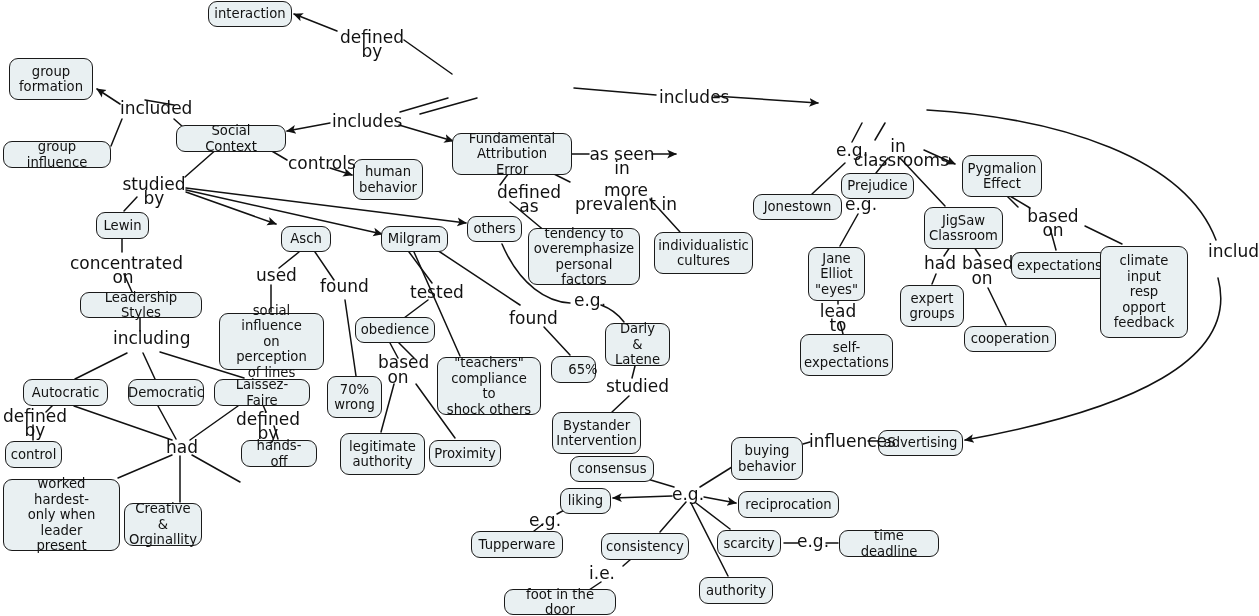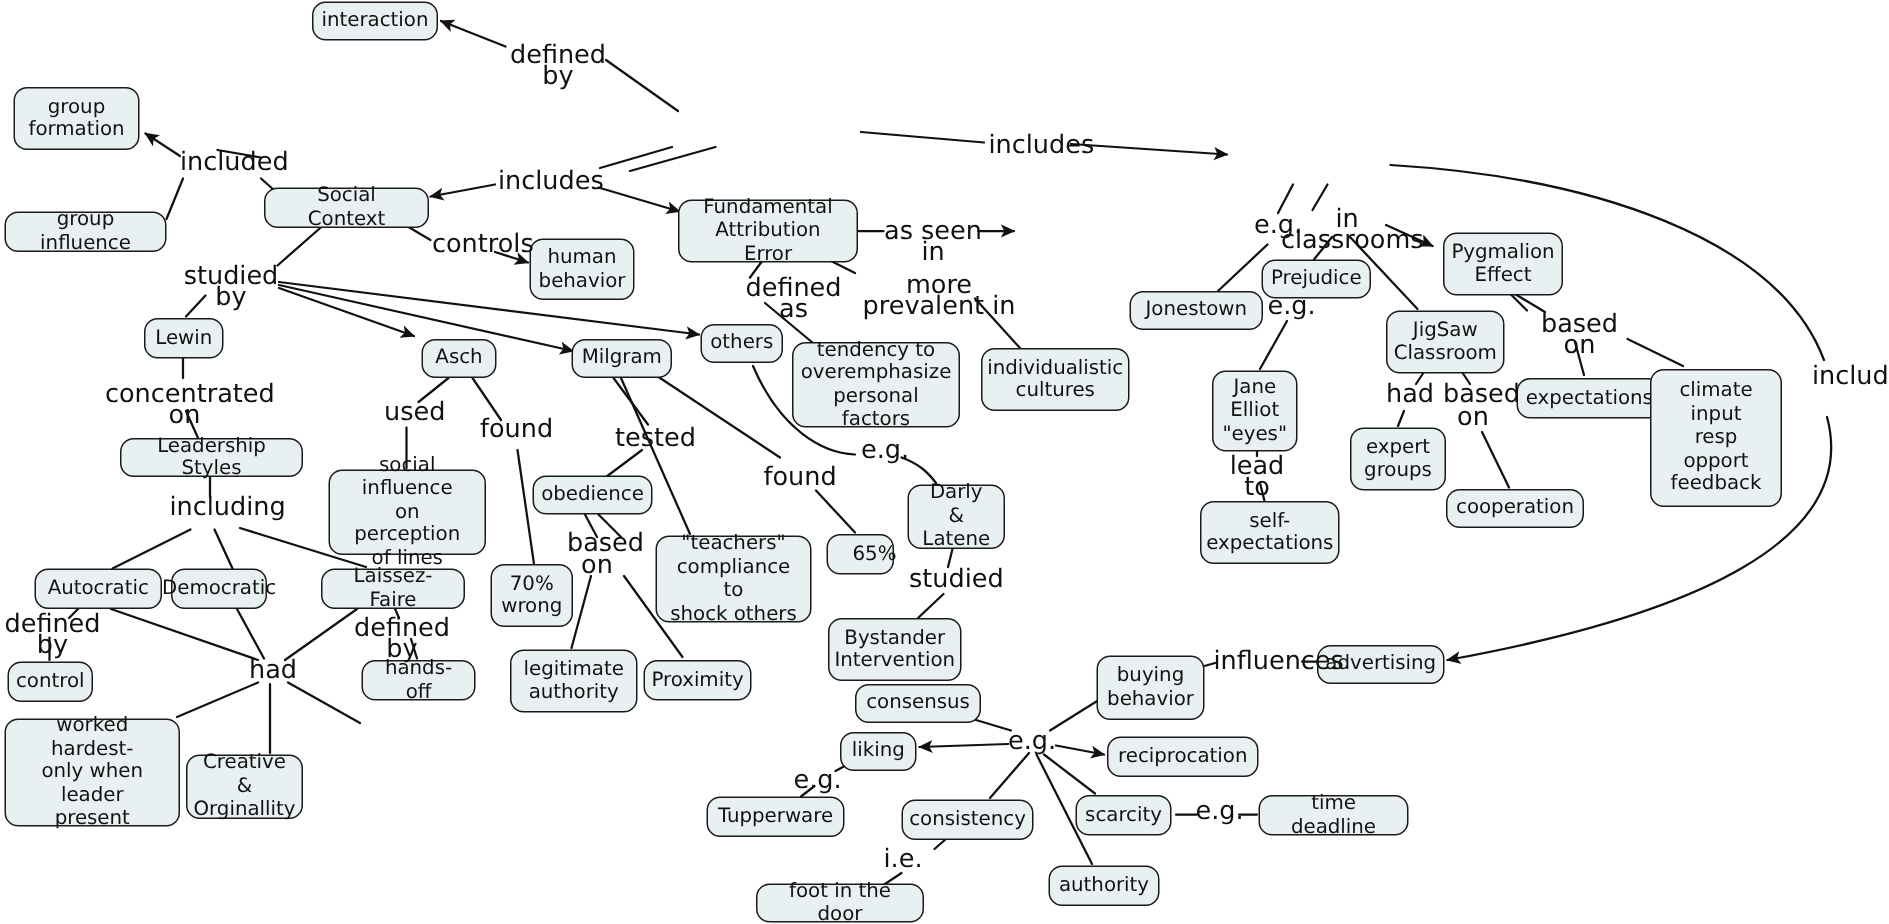--- a/index.html
+++ b/index.html
@@ -292,21 +292,21 @@
 compliance to
 shock others</div>
 
   <div class="node" style="left:551px;top:356px;width:45px;height:27px;padding-left:26px;">65%</div>
 
   <div class="node" style="left:605px;top:323px;width:65px;height:43px;">Darly &amp;
 Latene</div>
 
   <div class="node" style="left:23px;top:379px;width:85px;height:27px;">Autocratic</div>
 
-  <div class="node" style="left:114px;top:379px;width:64px;height:27px;">Democratic</div>
+  <div class="node" style="left:128px;top:379px;width:76px;height:27px;">Democratic</div>
 
   <div class="node" style="left:214px;top:379px;width:96px;height:27px;">Laissez-Faire</div>
 
   <div class="node" style="left:327px;top:376px;width:55px;height:42px;">70%
 wrong</div>
 
   <div class="node" style="left:552px;top:412px;width:89px;height:42px;">Bystander
 Intervention</div>
 
   <div class="node" style="left:5px;top:441px;width:57px;height:27px;">control</div>

